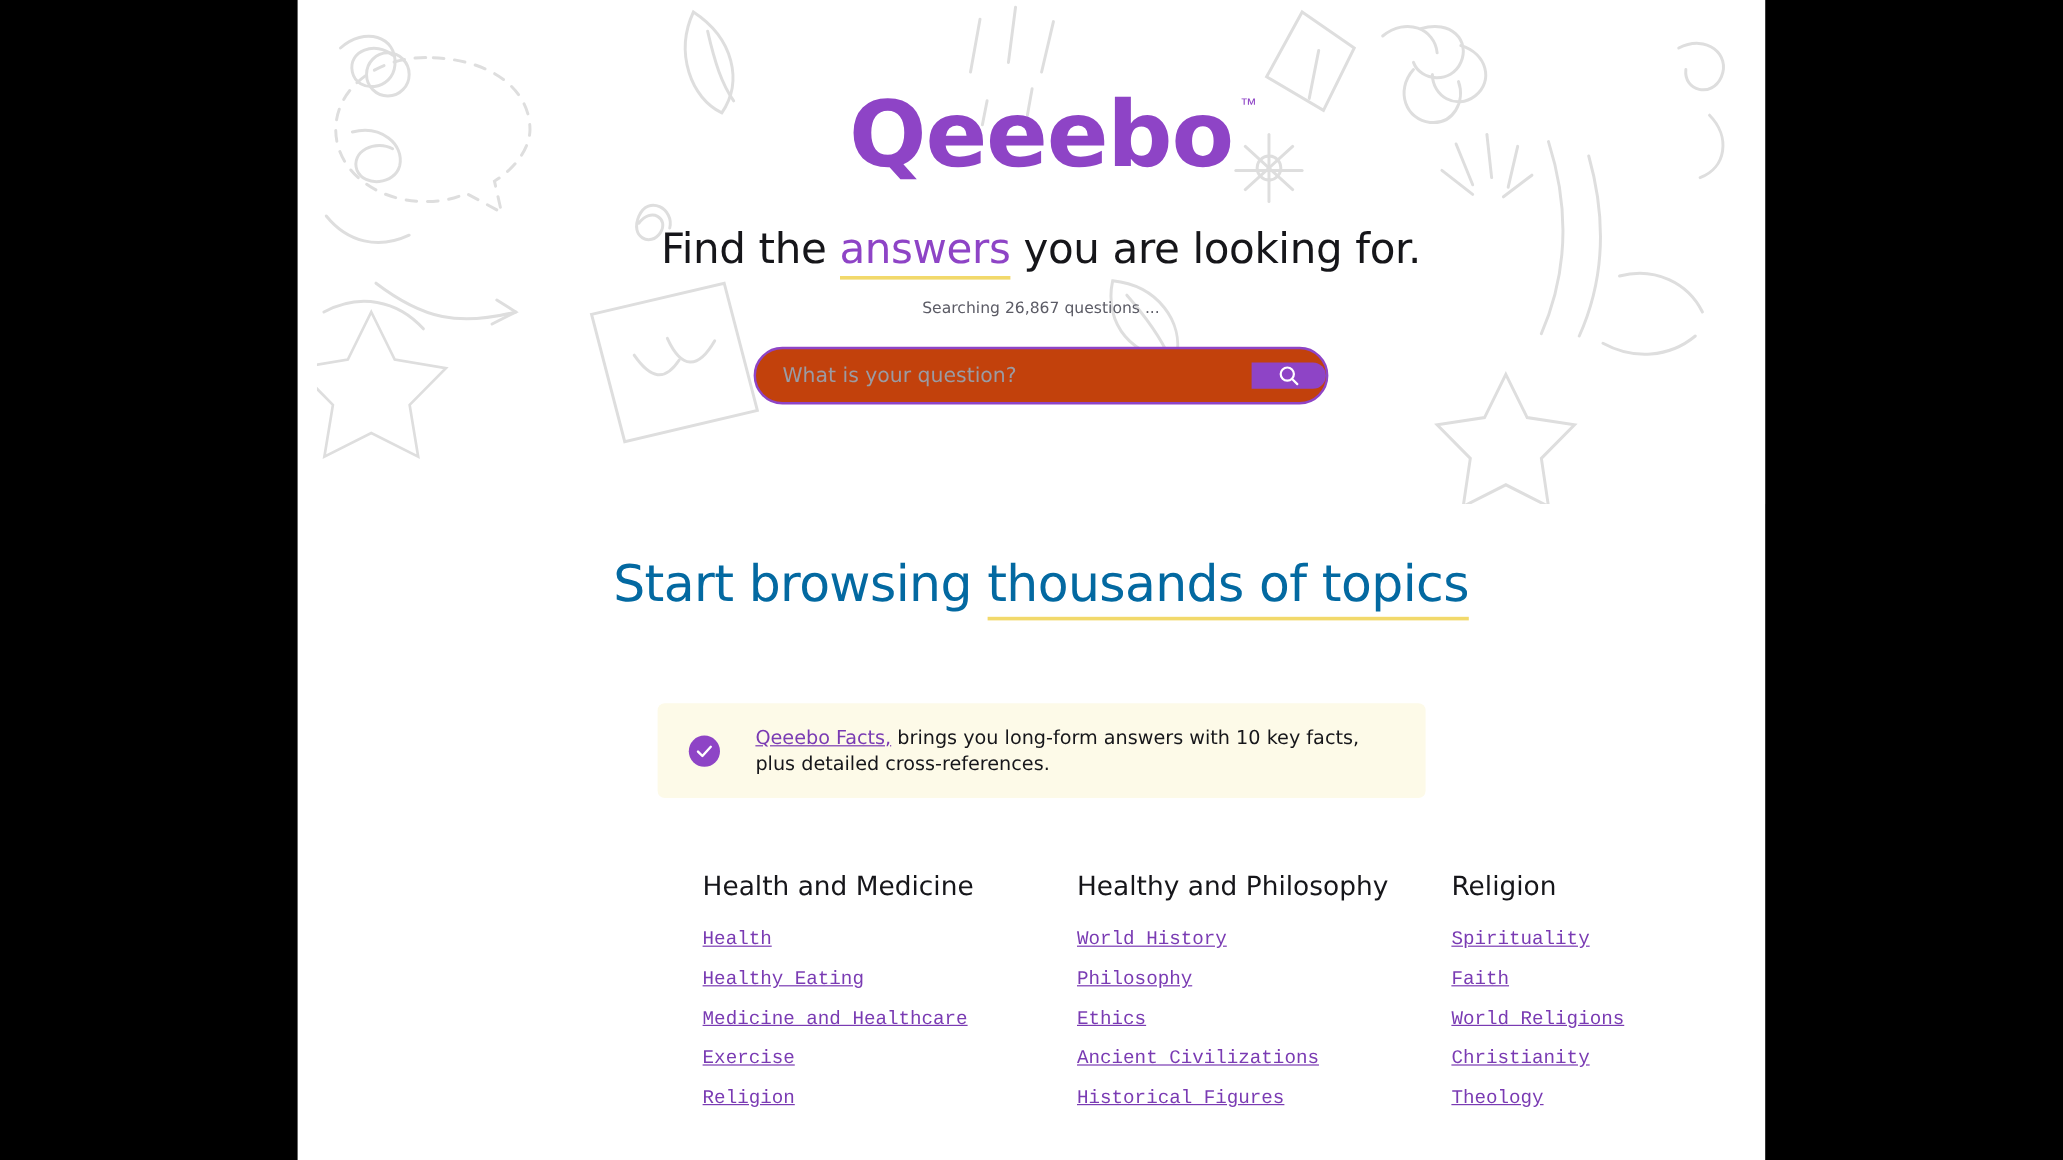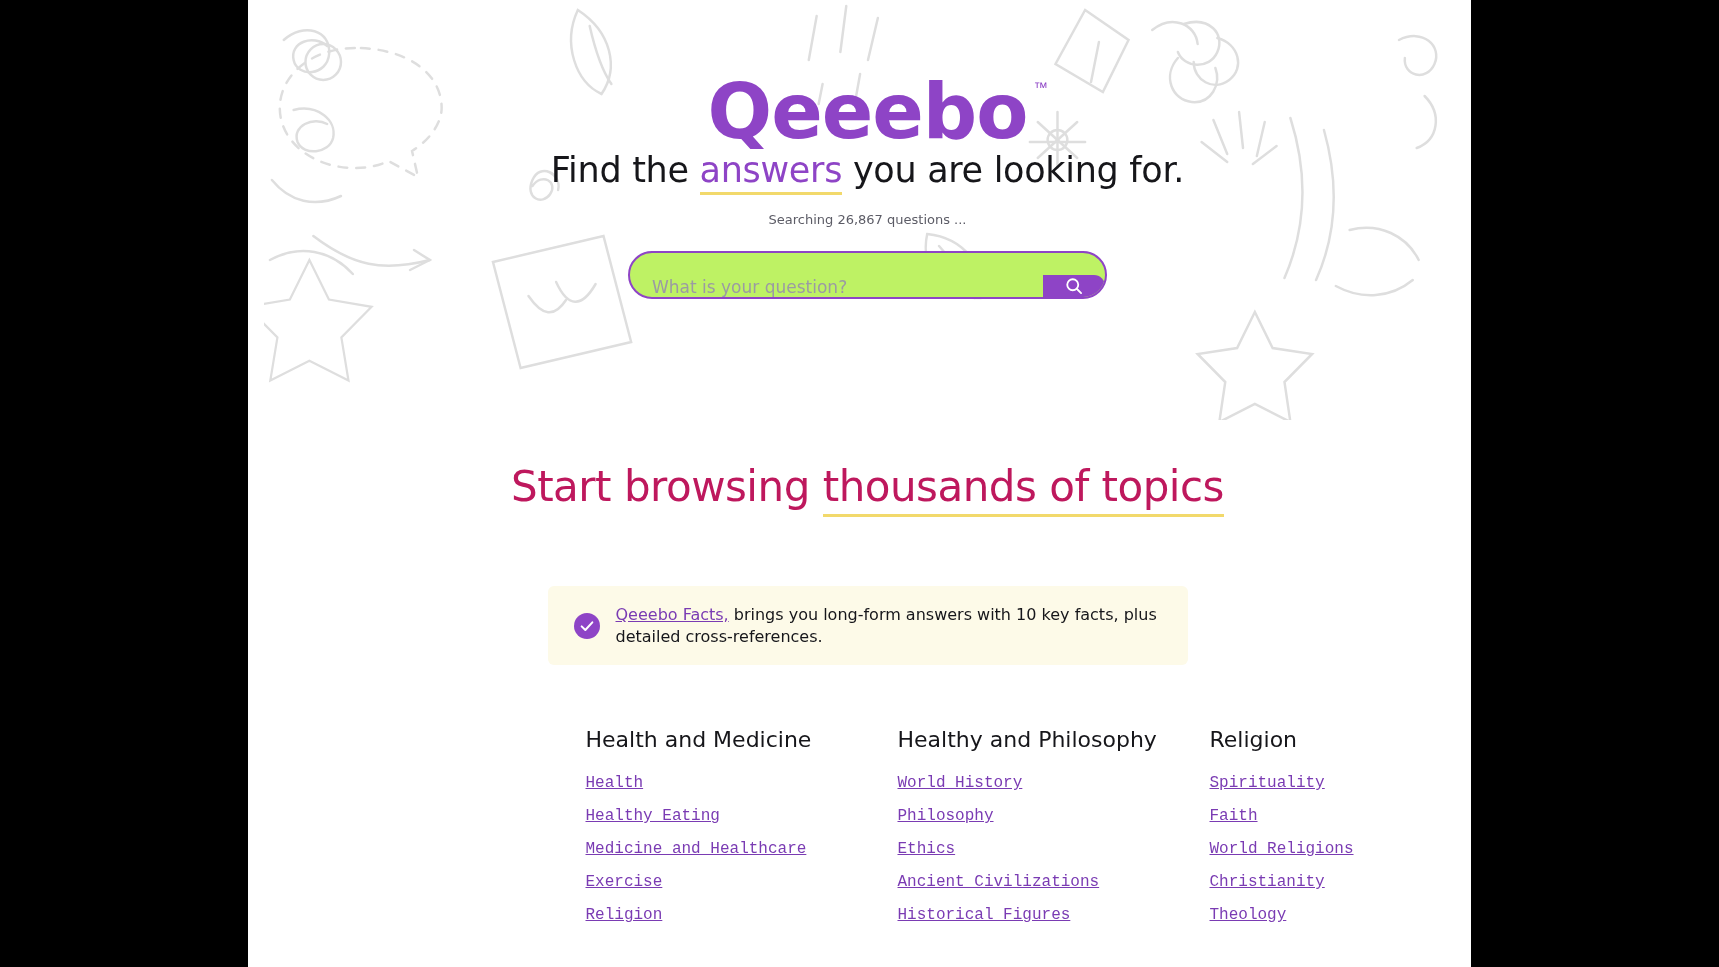--- a/index.html
+++ b/index.html
@@ -72,20 +72,21 @@
   .logo-tm {
     position: absolute;
     top: 6px;
     right: -20px;
     font-size: 14px;
     color: #8e44c6;
     font-family: "Liberation Sans", sans-serif;
   }
 
   .tagline {
+    margin-top: 38px;
     font-size: 35px;
     color: #16161a;
     font-family: "DejaVu Sans", sans-serif;
     font-weight: 400;
     letter-spacing: -0.3px;
   }
   .tagline .hl {
     color: #8e44c6;
     border-bottom: 3px solid #f2d96b;
     padding-bottom: 2px;
@@ -98,27 +99,27 @@
     font-family: "DejaVu Sans", sans-serif;
   }
 
   .search-row {
     margin-top: 24px;
     display: flex;
     justify-content: center;
   }
   .search-box {
     display: flex;
-    align-items: flex-end;
+    align-items: center;
     width: 479px;
     height: 48px;
     border: 2px solid #8e44c6;
     border-radius: 26px;
     overflow: hidden;
-    background: #bef264;
+    background: #c2410c;
   }
   .search-input {
     flex: 1;
     border: none;
     outline: none;
     padding: 0 22px;
     font-size: 17px;
     color: #16161a;
     font-family: "DejaVu Sans", sans-serif;
     background: transparent;
@@ -137,39 +138,39 @@
   }
 
   
   #browse {
     text-align: center;
     padding-top: 42px;
   }
   .browse-title {
     font-size: 42px;
     font-family: "DejaVu Sans", sans-serif;
-    color: #be185d;
+    color: #0369a1;
     font-weight: 400;
     letter-spacing: -0.5px;
   }
   .browse-title .hl {
     border-bottom: 3px solid #f2d96b;
     padding-bottom: 3px;
   }
 
   
   .notice {
     margin: 75px auto 0;
     width: 640px;
     background: #fdfae8;
     border-radius: 6px;
     padding: 18px 26px;
     display: flex;
     align-items: center;
-    gap: 16px;
+    gap: 30px;
     text-align: left;
   }
   .notice-icon {
     flex: 0 0 auto;
     width: 26px;
     height: 26px;
     border-radius: 50%;
     background: #8e44c6;
     display: flex;
     align-items: center;

